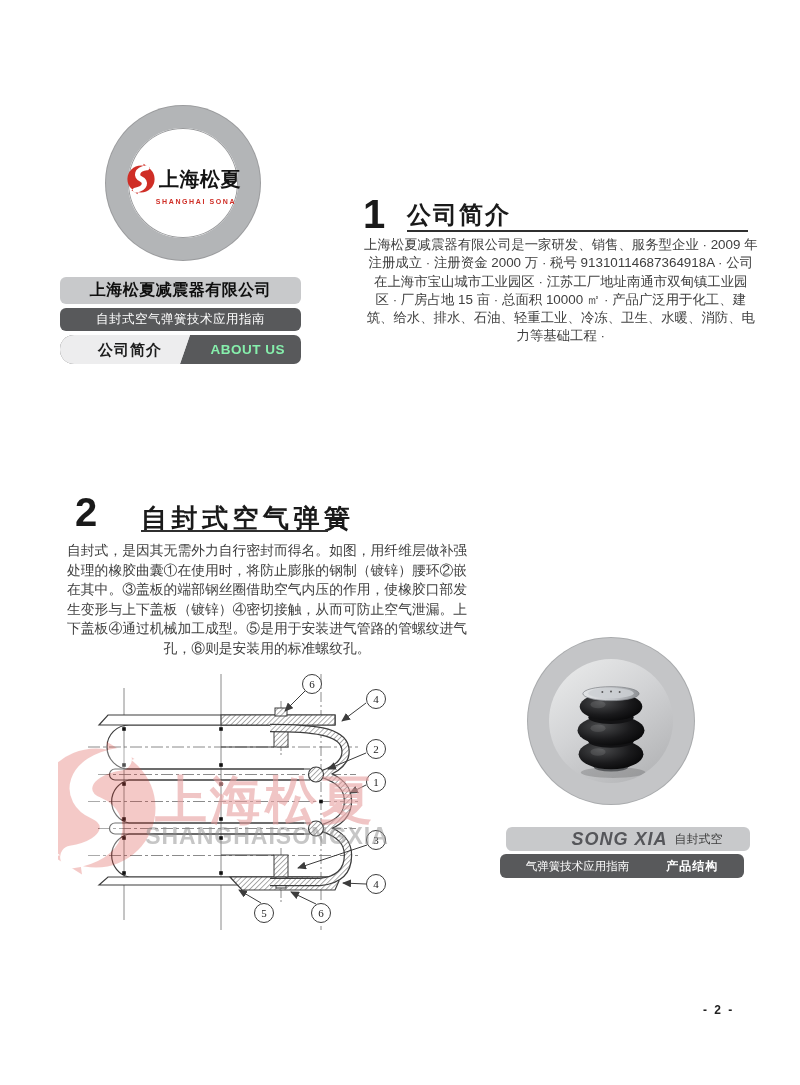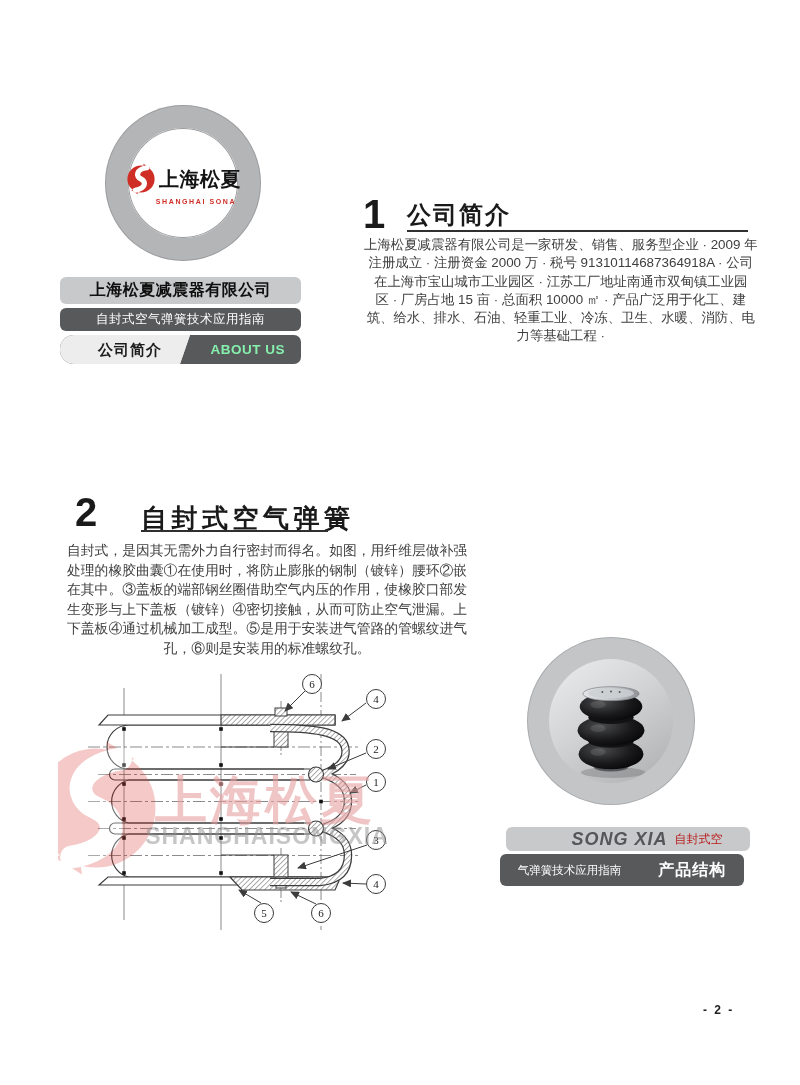--- a/index.html
+++ b/index.html
@@ -53,24 +53,24 @@
   
   .badge-outer { position:absolute; left:528px; top:638px; width:166px; height:166px; border-radius:50%;
                  background:#c4c5c7; box-shadow:0 0 0 1px #a9abad; }
   .badge-inner { position:absolute; left:21px; top:21px; width:124px; height:124px; border-radius:50%;
                  background:linear-gradient(145deg,#eceded 0%,#d2d3d5 45%,#adaeb0 100%);
                  display:flex; align-items:flex-end; justify-content:center; overflow:hidden; }
   .product-svg { margin-bottom:4px; }
 
   .songxia-bar { left:500px; top:827px; width:244px; height:24px; padding-left:38px; gap:7px;margin-left:6px; }
   .songxia-brand { font-size:18px; font-weight:bold; font-style:italic; color:#55565a; letter-spacing:1px; }
-  .songxia-suffix { font-size:12px; color:#b91c1c; }
-  .product-bar { left:500px; top:854px; width:244px; height:32px; gap:5px; }
+  .songxia-suffix { font-size:12px; color:#404040; }
+  .product-bar { left:500px; top:854px; width:244px; height:24px; gap:5px; }
   .product-bar-small { font-size:11.5px; color:#ffffff; }
-  .product-bar-big { font-size:16px; font-weight:bold; color:#ffffff; letter-spacing:1px;margin-left:32px; }
+  .product-bar-big { font-size:12px; font-weight:bold; color:#ffffff; letter-spacing:1px;margin-left:32px; }
 
   .page-num { position:absolute; left:703px; top:1003px; font-size:12px; font-weight:bold;
               color:#222; letter-spacing:2px; }
 </style>
 </head>
 <body>
 
 <div class="page">
 
   <div class="logo-ring">

